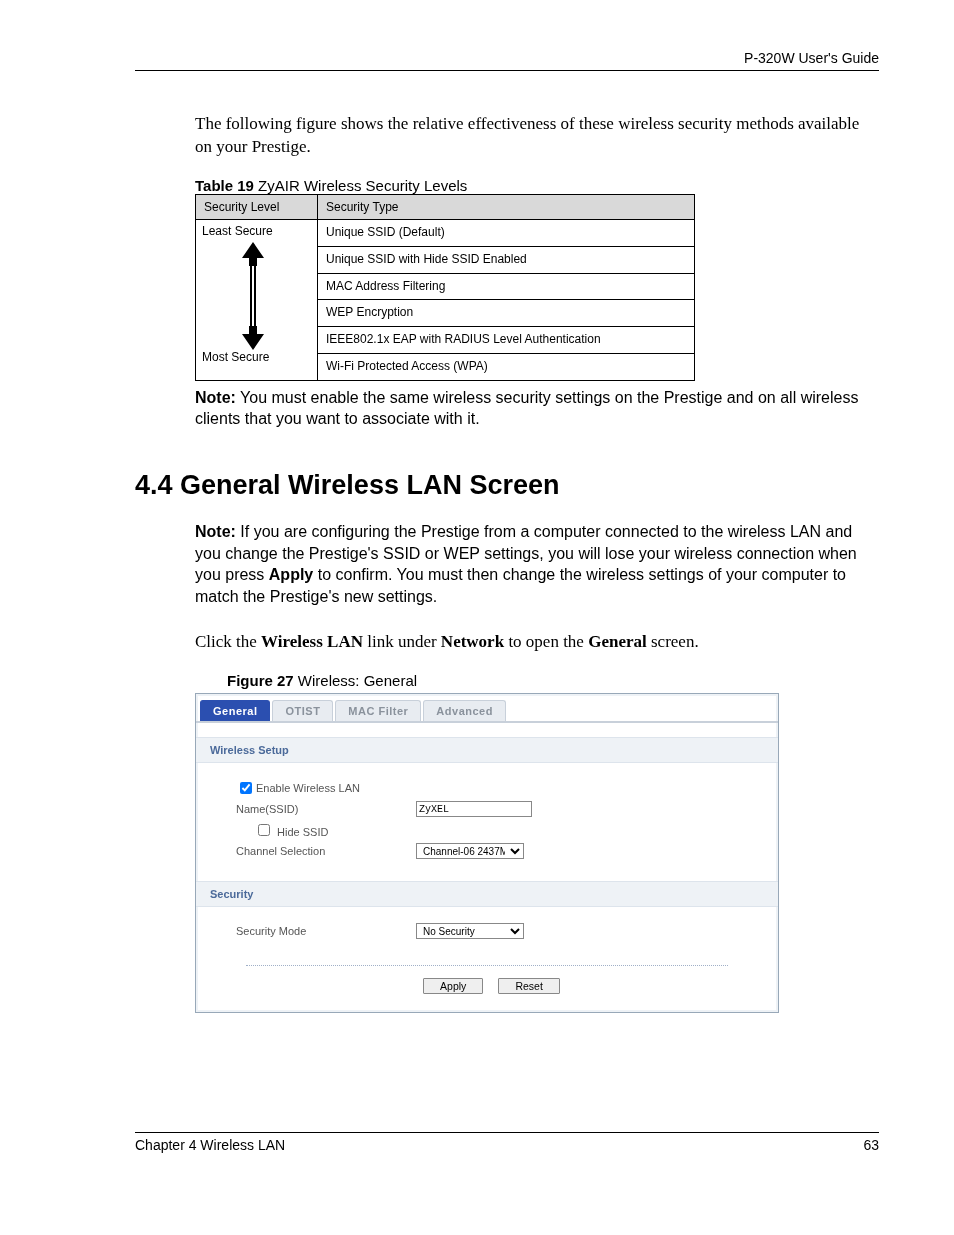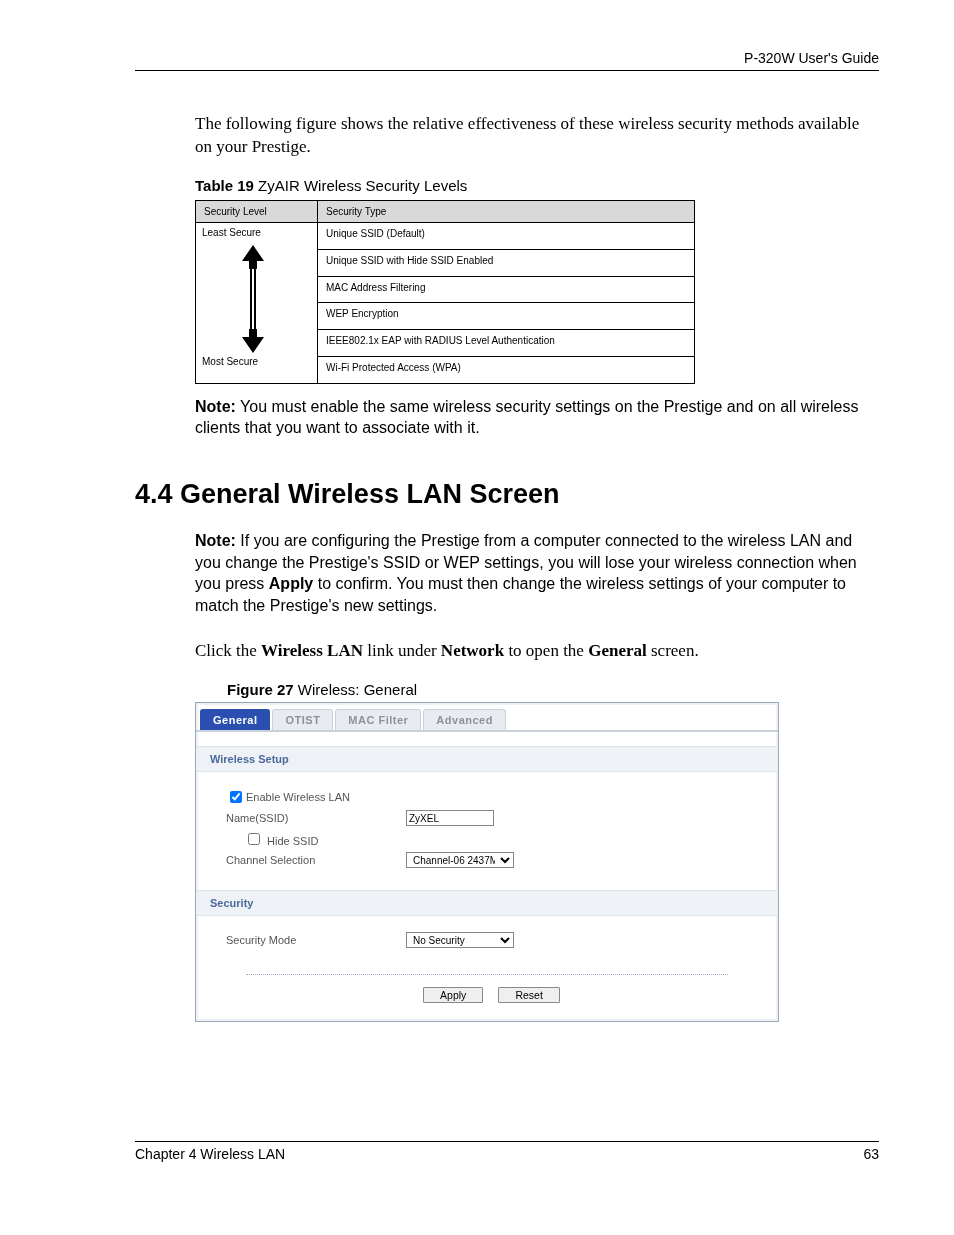--- a/index.html
+++ b/index.html
@@ -27,29 +27,28 @@
   .body-para {
     margin-left: 60px;
     font-size: 17px;
     line-height: 1.35;
     margin-bottom: 18px;
   }
   .table-caption {
     margin-left: 60px;
     font-family: Arial, Helvetica, sans-serif;
     font-size: 15px;
-    margin-bottom: 6px;
   }
   .table-caption b { font-weight: bold; }
   .sec-table {
     margin-left: 60px;
     border-collapse: collapse;
     font-family: Arial, Helvetica, sans-serif;
-    font-size: 10px;
-    margin-bottom: 12px;
+    font-size: 12px;
+    margin-bottom: 6px;
   }
   .sec-table th, .sec-table td {
     border: 1.5px solid #000;
     padding: 5px 8px;
     text-align: left;
     vertical-align: top;
   }
   .sec-table th {
     background: #d9d9d9;
     font-weight: normal;
@@ -121,41 +120,41 @@
   .subheader {
     background: #eef2f6;
     color: #4b6a9a;
     font-weight: bold;
     font-size: 11px;
     padding: 6px 14px;
     border-top: 1px solid #dde4ec;
     border-bottom: 1px solid #dde4ec;
     margin-top: 14px;
   }
-  .fields { padding: 12px 18px 4px 30px; }
+  .fields { padding: 12px 18px 4px 40px; }
   .field-row {
     display: flex;
     align-items: center;
     margin: 4px 0;
     font-size: 11px;
     color: #555;
   }
   .field-label { width: 180px; }
   .field-label.indent { padding-left: 18px; width: 162px; }
   .chk { margin-right: 4px; width: 12px; height: 12px; }
   .txt-input, .sel-input {
     font-family: Arial, sans-serif;
     font-size: 10px;
     border: 1px solid #888;
     background: #fff;
     height: 16px;
     padding: 0 2px;
     box-sizing: border-box;
   }
-  .txt-input { width: 88px; }
+  .txt-input { width: 116px; font-family: Liberation Mono, monospace; }
   .sel-input { width: 108px; }
   .dotted-sep {
     border: none;
     border-top: 1px dotted #a0b0c8;
     margin: 18px 50px 8px 50px;
   }
   .btn-row {
     text-align: center;
     padding: 4px 0 8px 0;
     margin-left: 9px;

